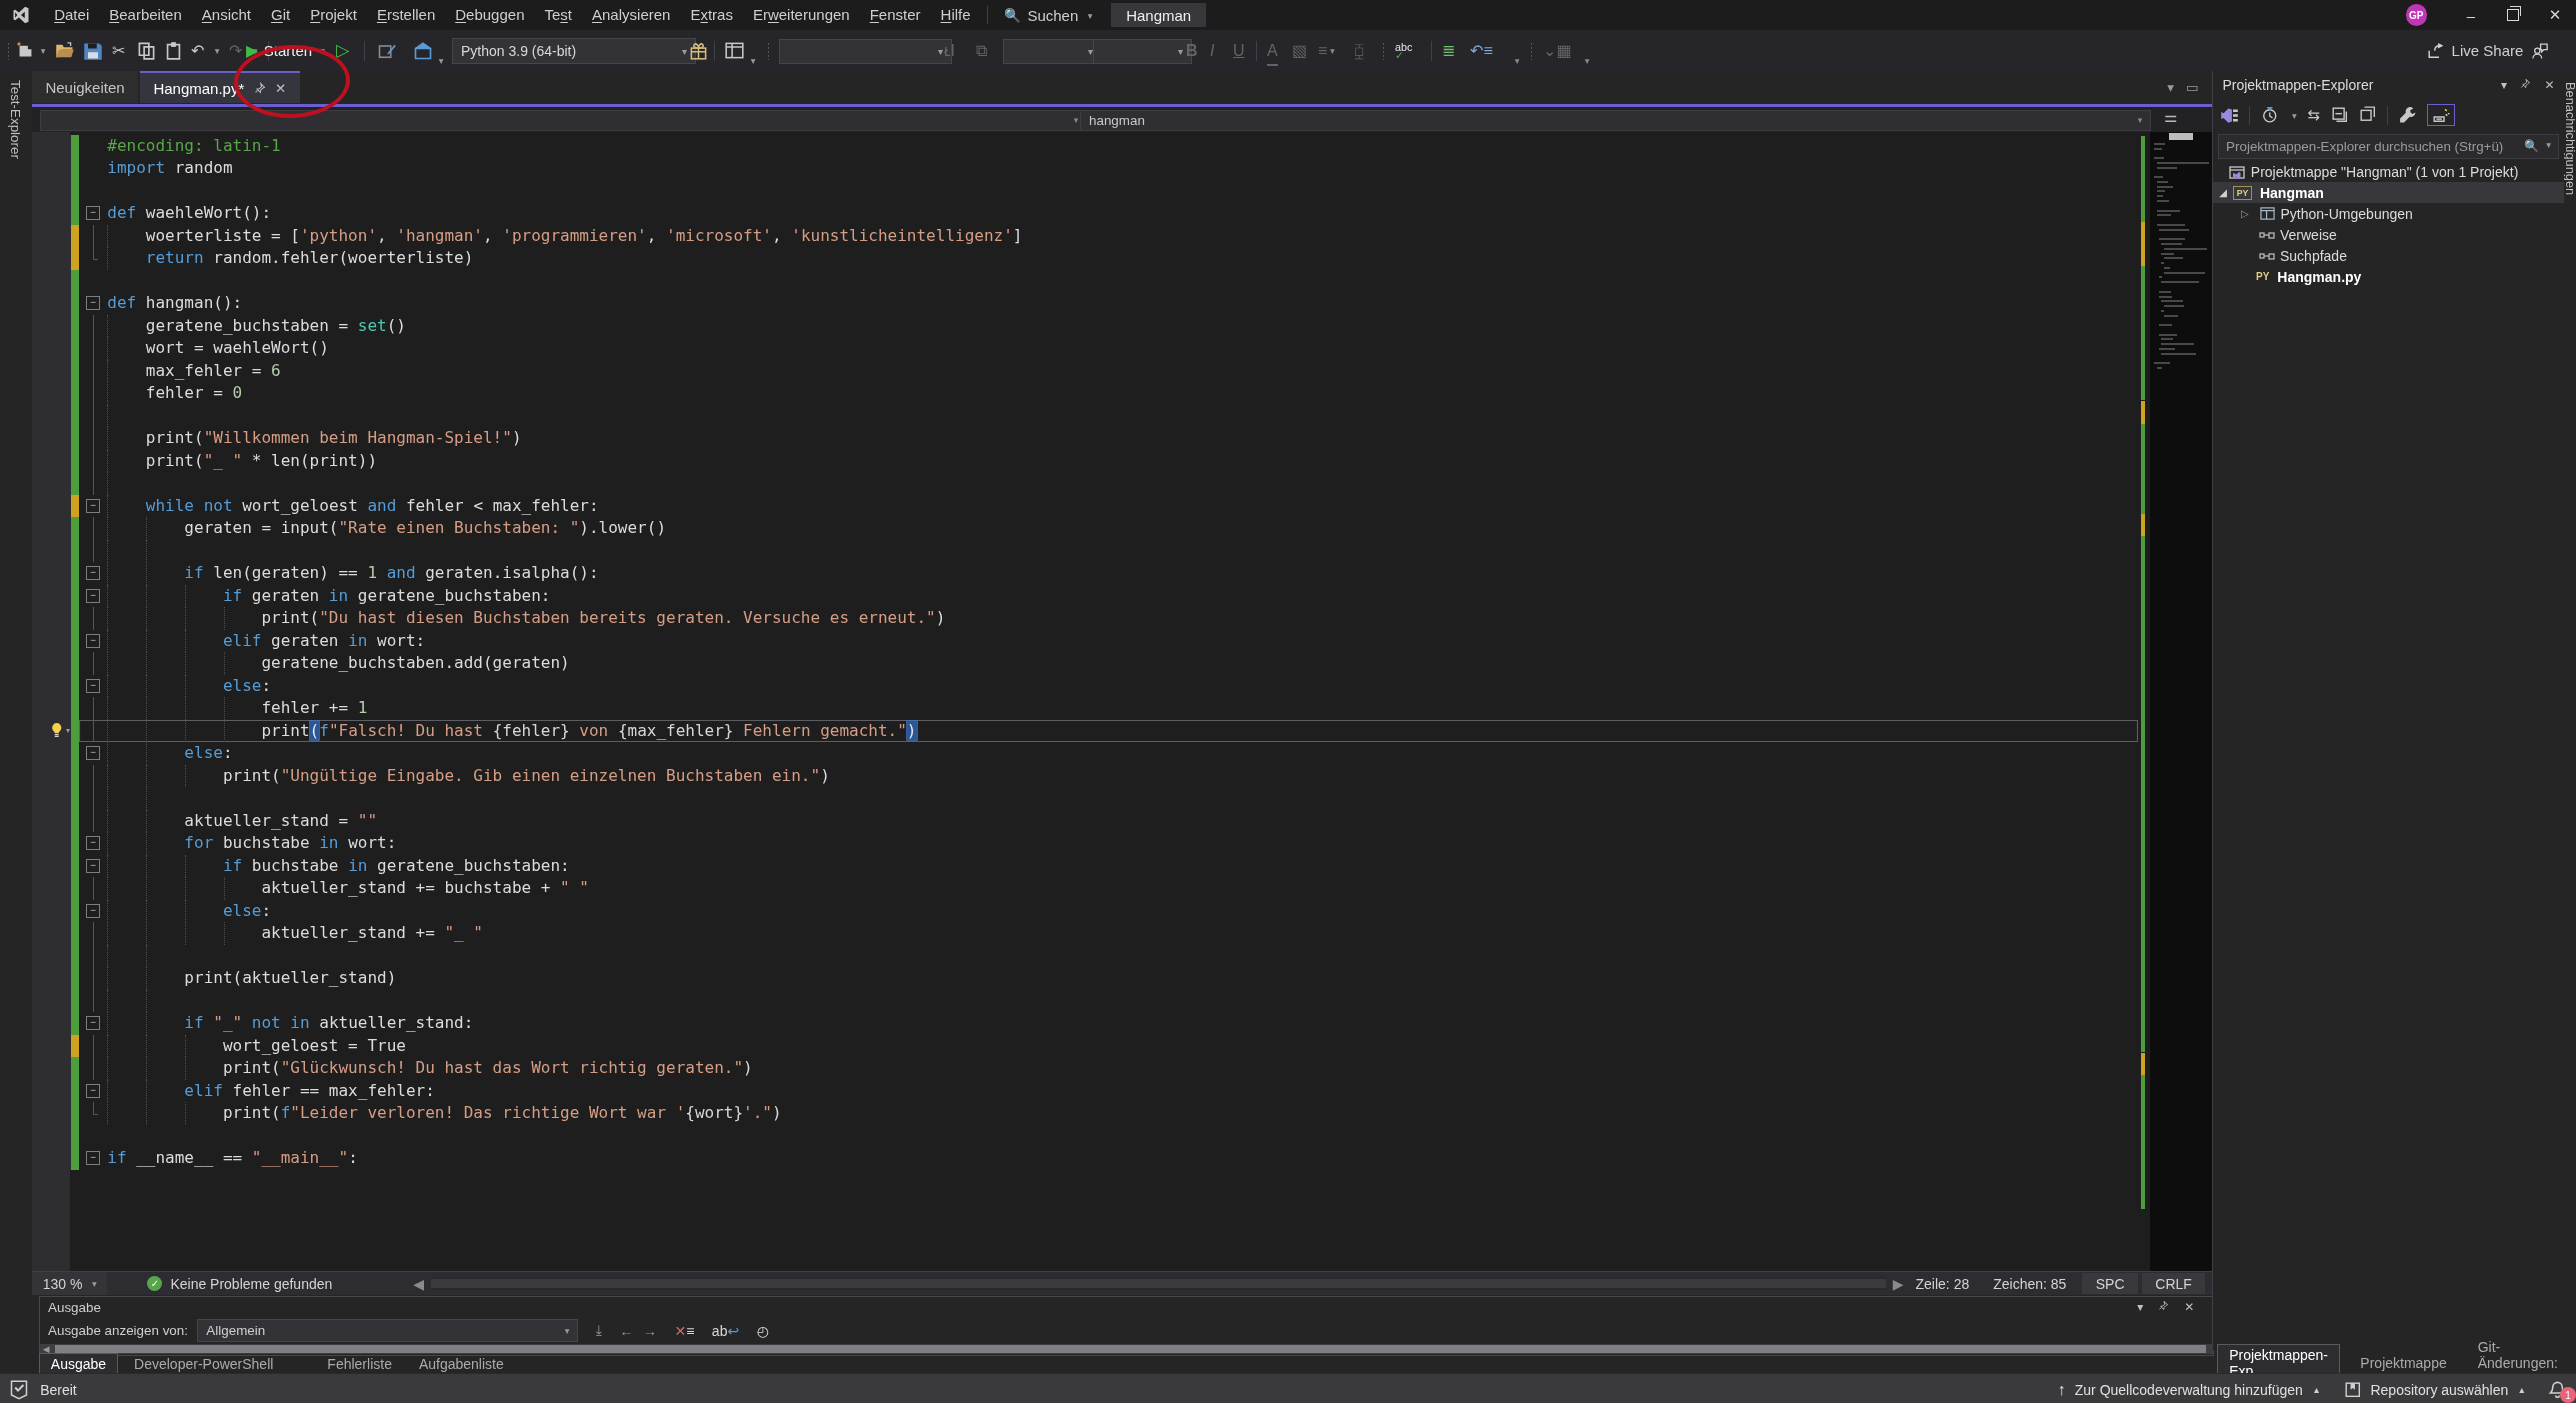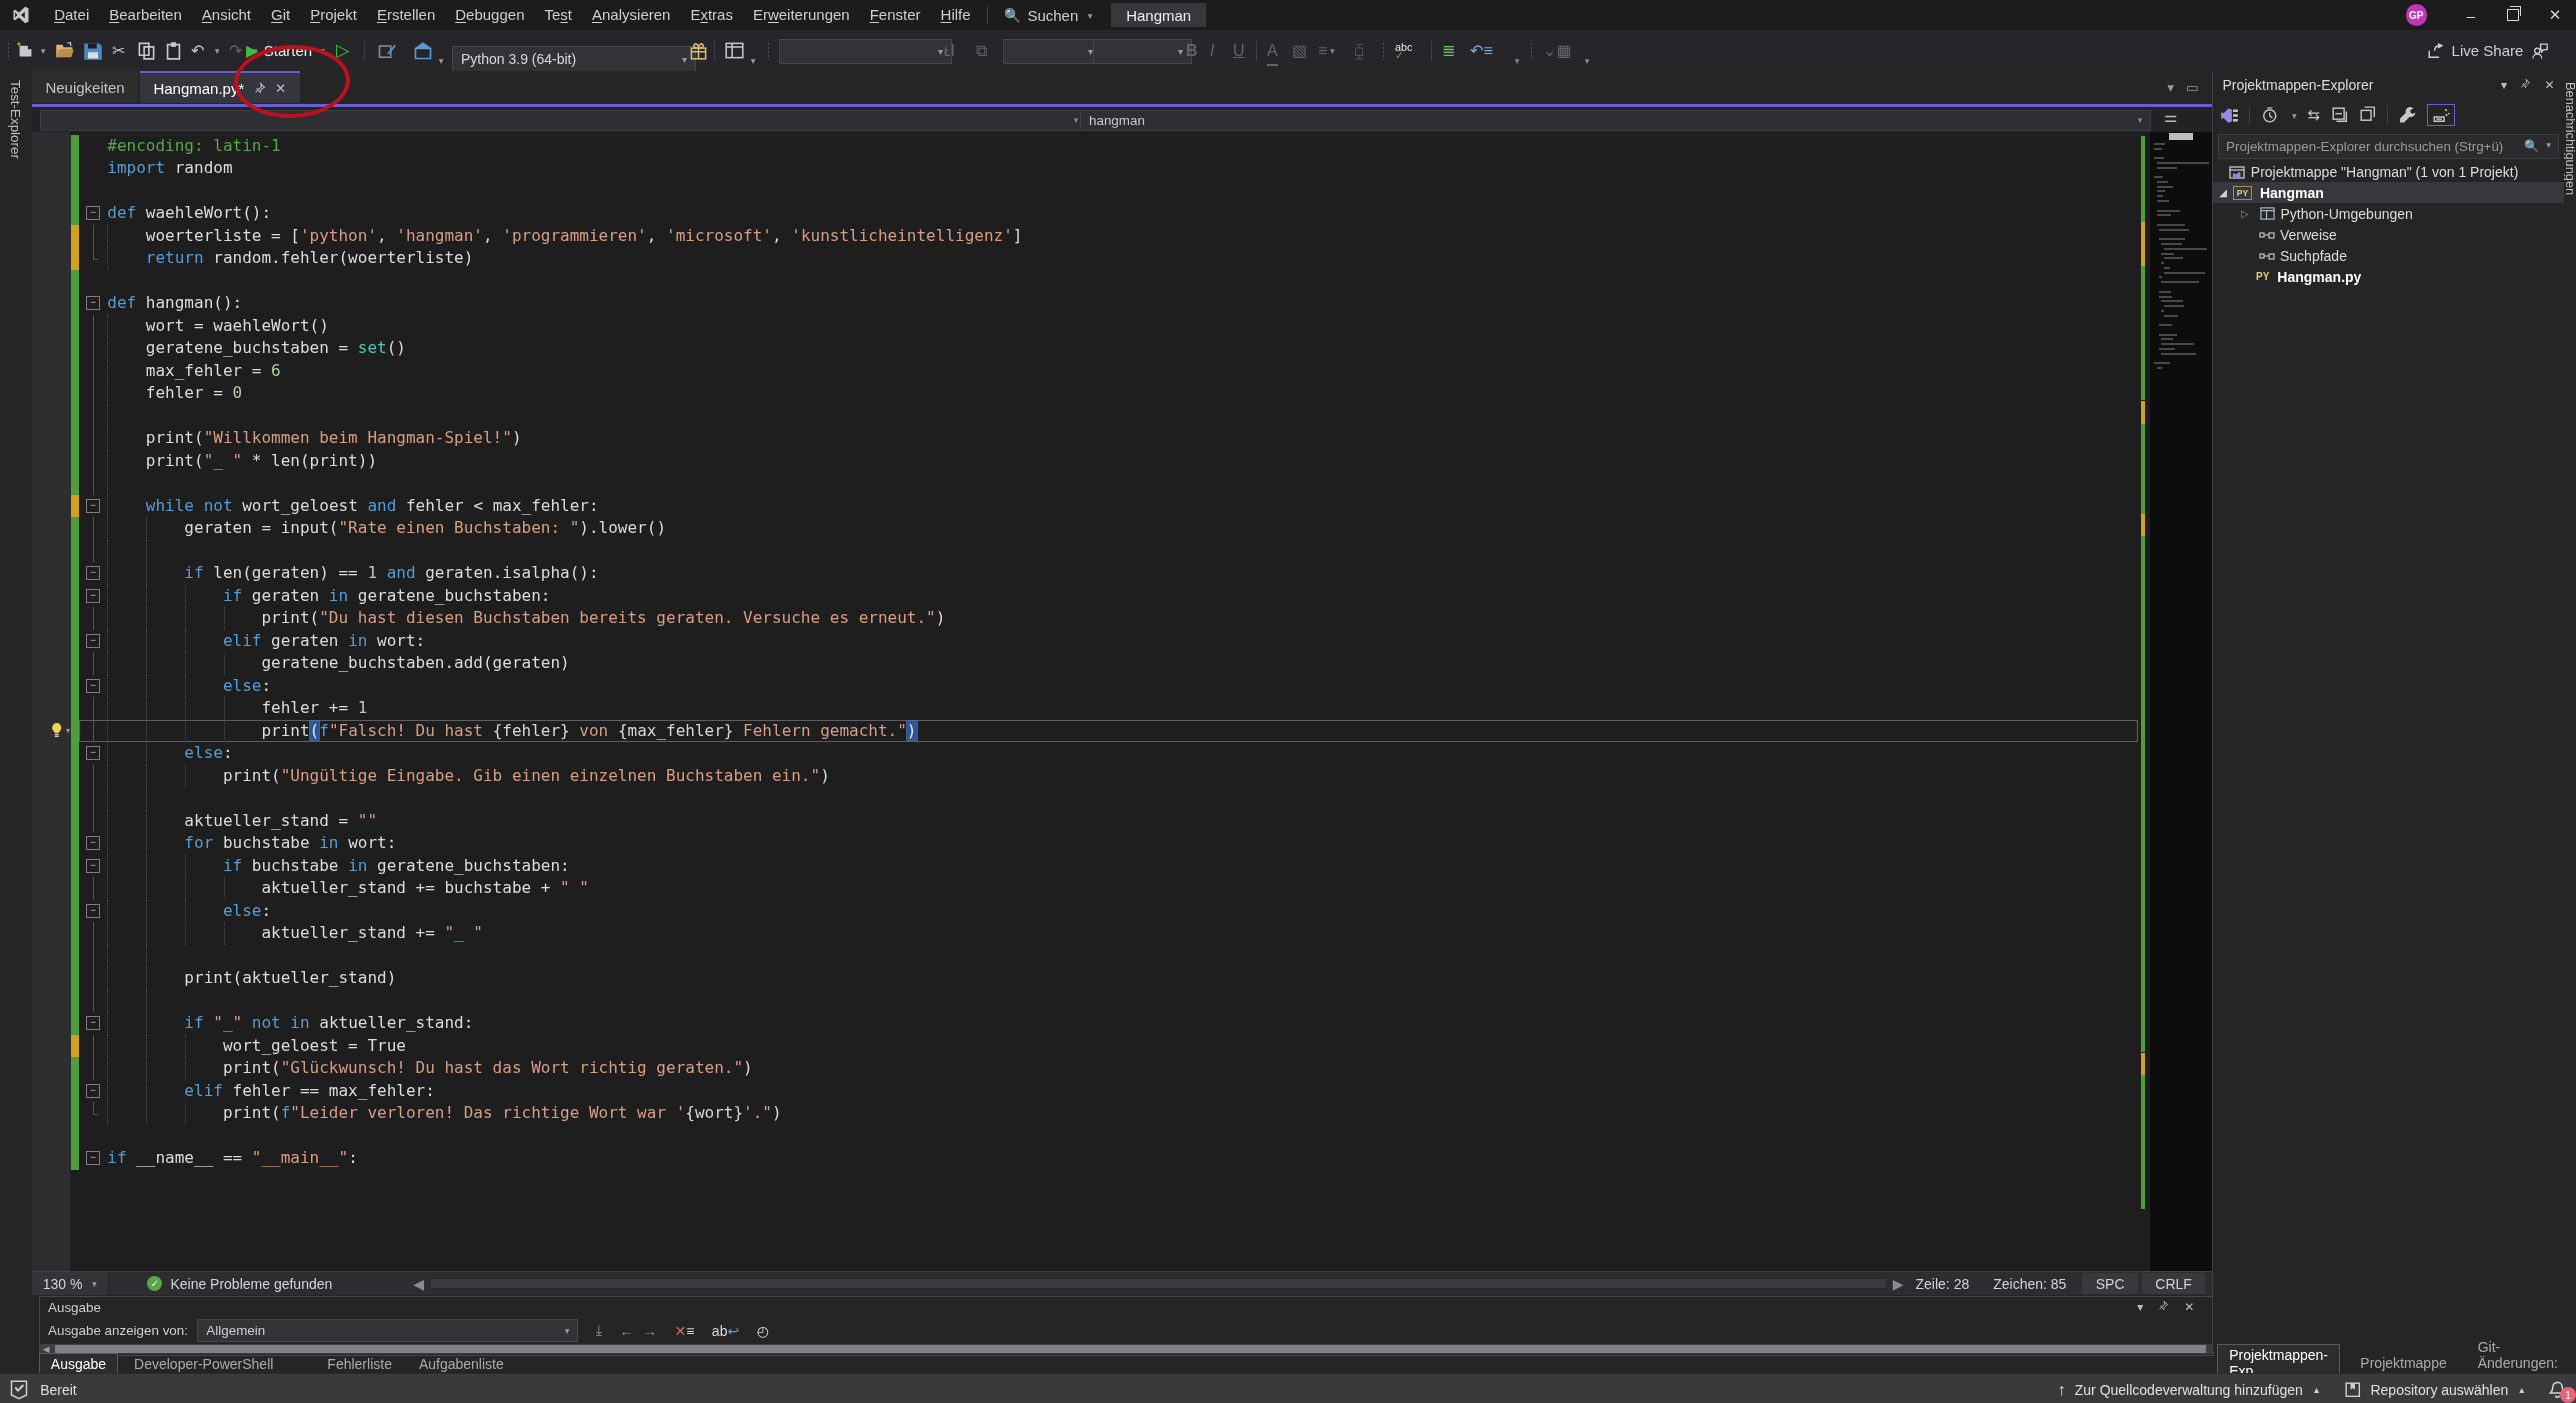--- a/index.html
+++ b/index.html
@@ -238,21 +238,21 @@
     </div>
     <div class="tico" style="left:413px">
       <svg width="20" height="20" viewBox="0 0 16 16">
           <path fill="none" stroke="#5b9bd5" stroke-width="1.3" d="M2 6h12v8H2z"></path>
           <path fill="#5b9bd5" d="m8 1 7 5H1z"></path>
         </svg>
     </div>
     <div class="tico" style="left:436px;top:17.5px">
         <span class="ddk">▾</span>
       </div>
-    <div class="combo" style="left:452px;top:16px;width:226px;height:24px">
+    <div class="combo" style="left:452px;top:8px;width:226px;height:24px">
       <span>Python 3.9 (64-bit)</span>
       <span class="arr">▾</span>
     </div>
     <div class="tico" style="left:689px">
       <svg width="19" height="19" viewBox="0 0 16 16">
           <rect x="2" y="6" width="12" height="9" fill="none" stroke="#d8bd7a" stroke-width="1.3"></rect>
           <path stroke="#d8bd7a" stroke-width="1.3" d="M8 6v9M2 9h12"></path>
           <path fill="none" stroke="#d8bd7a" stroke-width="1.3" d="M8 6C5 6 3 4.5 4.5 3S8 3.5 8 6zm0 0c3 0 5-1.5 3.5-3S8 3.5 8 6z"></path>
         </svg>
     </div>
@@ -423,29 +423,29 @@
               <span class="fbox">−</span>
             </span>
             <span class="clc"><span class="tk-k">def</span><span class="tk-p"> hangman():</span></span>
           </span>
         </div>
         <div class="cl">
           <span class="clm"></span>
           <span class="clg m-g"></span>
           <span class="clr">
             <span class="clf fv-l"></span>
+            <span class="clc"><i class="guide" style="left: 0px;"></i><span class="tk-p">    geratene_buchstaben = </span><span class="tk-t">set</span><span class="tk-p">()</span></span>
+          </span>
+        </div>
+        <div class="cl">
+          <span class="clm"></span>
+          <span class="clg m-g"></span>
+          <span class="clr">
+            <span class="clf fv-l"></span>
             <span class="clc"><i class="guide" style="left: 0px;"></i><span class="tk-p">    wort = waehleWort()</span></span>
-          </span>
-        </div>
-        <div class="cl">
-          <span class="clm"></span>
-          <span class="clg m-g"></span>
-          <span class="clr">
-            <span class="clf fv-l"></span>
-            <span class="clc"><i class="guide" style="left: 0px;"></i><span class="tk-p">    geratene_buchstaben = </span><span class="tk-t">set</span><span class="tk-p">()</span></span>
           </span>
         </div>
         <div class="cl">
           <span class="clm"></span>
           <span class="clg m-g"></span>
           <span class="clr">
             <span class="clf fv-l"></span>
             <span class="clc"><i class="guide" style="left: 0px;"></i><span class="tk-p">    max_fehler = </span><span class="tk-n">6</span></span>
           </span>
         </div>

